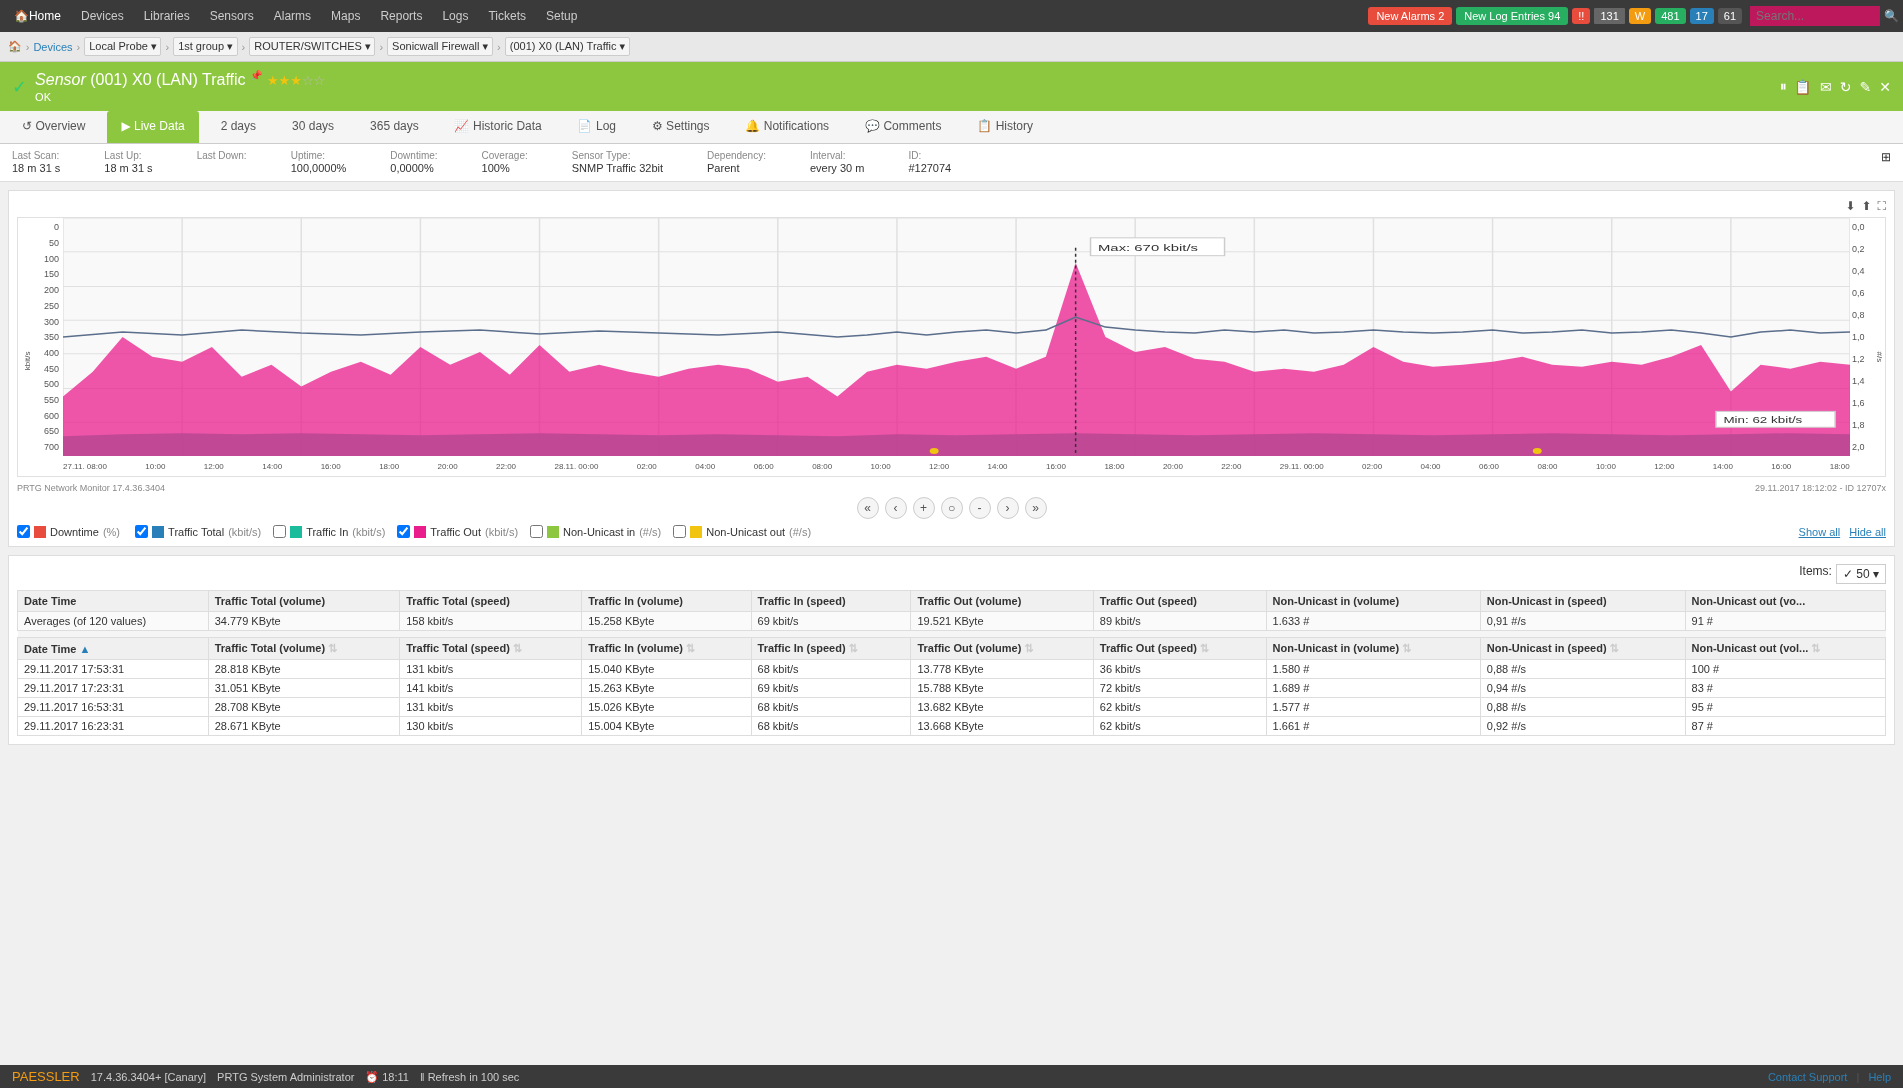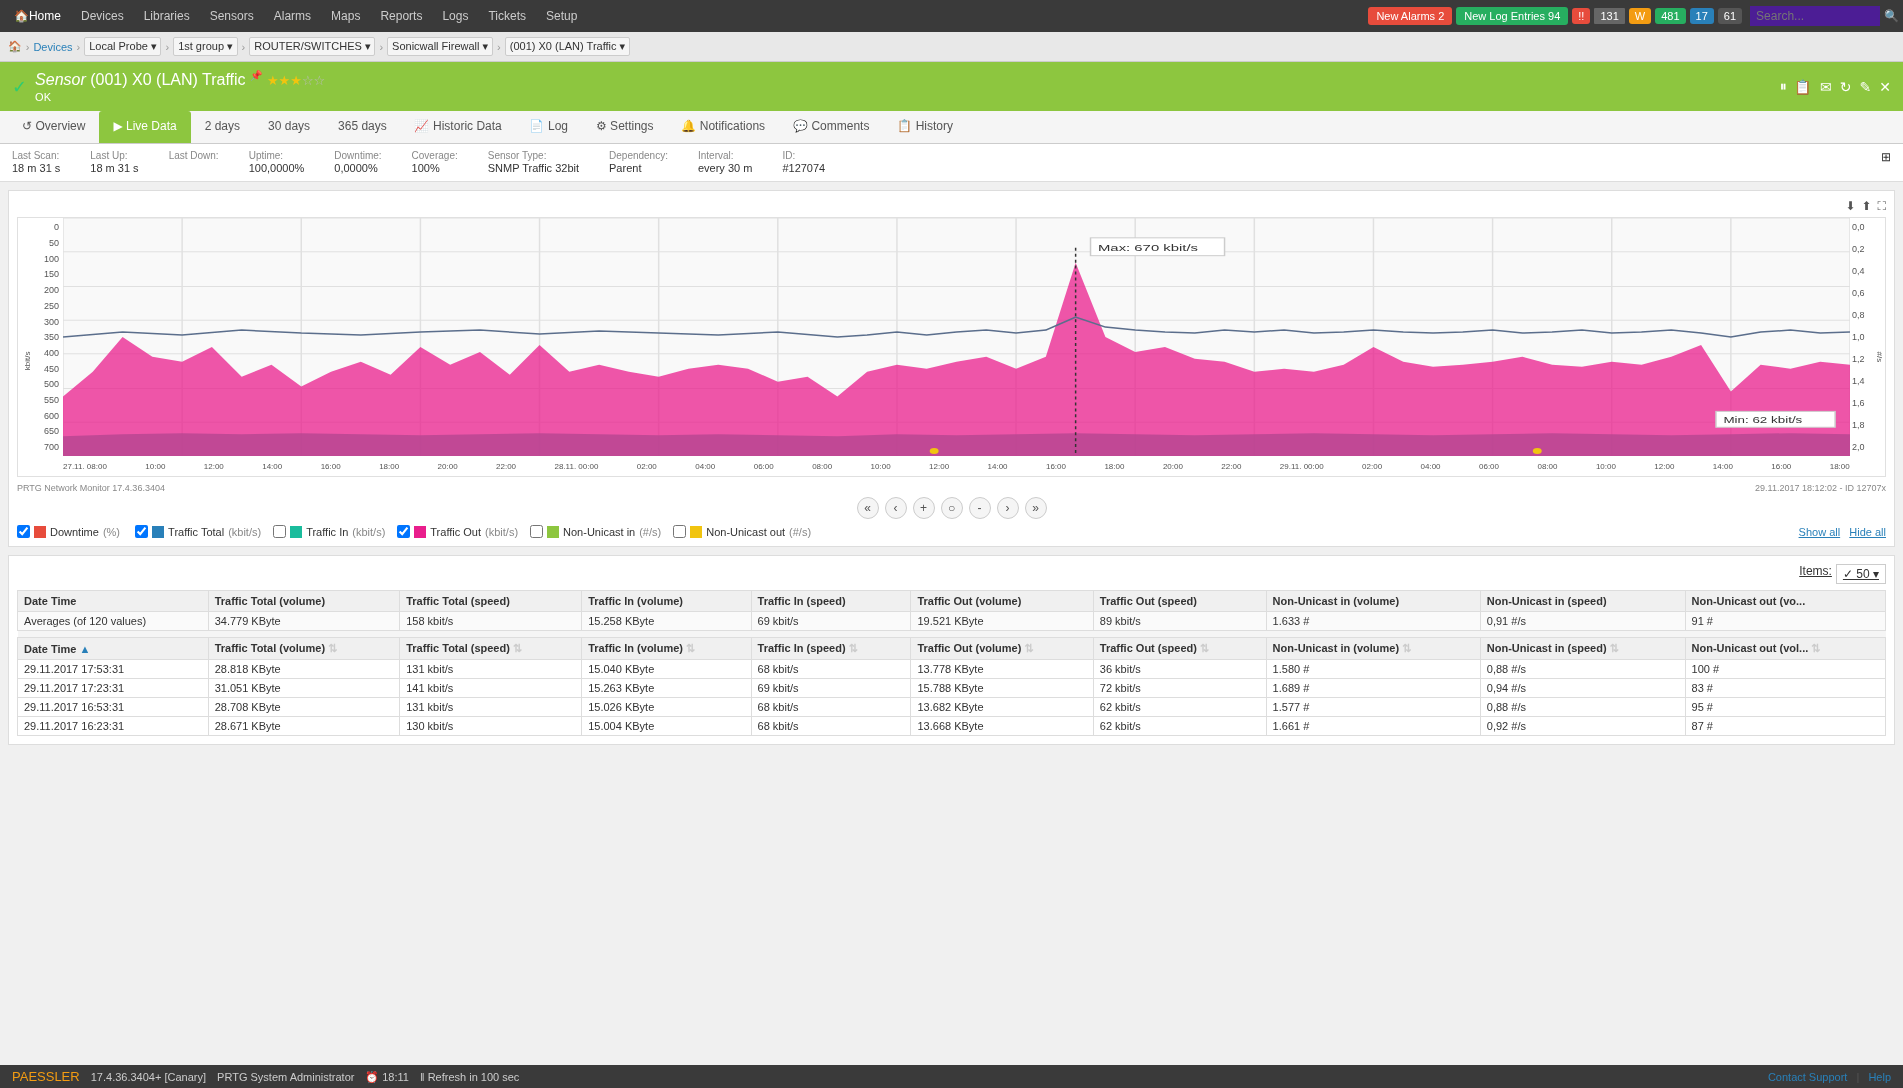--- a/index.html
+++ b/index.html
@@ -26,21 +26,21 @@
     .top-nav-item.home { color: #fff; }
     .top-nav-spacer { flex: 1; }
     .badge-red { background: #e74c3c; color: white; padding: 2px 6px; border-radius: 3px; font-size: 11px; margin-left: 4px; }
     .badge-gray { background: #666; color: white; padding: 2px 6px; border-radius: 1px; font-size: 11px; }
     .nav-badges { display: flex; align-items: center; gap: 4px; margin-right: 8px; }
     .badge-yellow { background: #f39c12; color: white; padding: 2px 6px; border-radius: 3px; font-size: 11px; }
     .badge-green { background: #27ae60; color: white; padding: 2px 6px; border-radius: 3px; font-size: 11px; }
     .badge-blue { background: #2980b9; color: white; padding: 2px 6px; border-radius: 3px; font-size: 11px; }
     .badge-darkgray { background: #555; color: white; padding: 2px 6px; border-radius: 3px; font-size: 11px; }
     .search-box {
-      background: #4c1d95;
+      background: #be185d;
       border: none;
       color: #ccc;
       padding: 3px 6px;
       font-size: 12px;
       width: 130px;
     }
     .new-alarms-btn {
       background: #e74c3c;
       color: white;
       padding: 3px 8px;
@@ -100,20 +100,21 @@
     .sensor-actions { display: flex; align-items: center; gap: 8px; color: #fff; font-size: 14px; }
     .stars { color: #f1c40f; font-size: 14px; }
 
     
     .tabs {
       display: flex;
       align-items: center;
       background: #f5f5f5;
       border-bottom: 1px solid #ccc;
       padding: 0 8px;
+      gap: 8px;
     }
     .tab {
       padding: 8px 14px;
       cursor: pointer;
       font-size: 12px;
       color: #555;
       border-bottom: 2px solid transparent;
       white-space: nowrap;
     }
     .tab.active {
@@ -121,21 +122,21 @@
       color: white;
       border-radius: 3px 3px 0 0;
     }
 
     
     .sensor-info {
       display: flex;
       background: white;
       border-bottom: 1px solid #ddd;
       padding: 6px 12px;
-      gap: 30px;
+      gap: 44px;
     }
     .info-item label { color: #888; font-size: 10px; display: block; }
     .info-item span { font-size: 11px; color: #333; }
 
     
     .chart-container {
       background: white;
       margin: 8px;
       border: 1px solid #ddd;
       padding: 8px;
@@ -247,21 +248,20 @@
       background: white;
       margin: 8px;
       border: 1px solid #ddd;
       padding: 8px;
     }
     .table-header-bar {
       display: flex;
       justify-content: flex-end;
       margin-bottom: 6px;
       font-size: 12px;
-      text-decoration: underline;
     }
     .data-table {
       width: 100%;
       border-collapse: collapse;
       font-size: 11px;
     }
     .data-table th {
       background: #f0f0f0;
       border: 1px solid #ddd;
       padding: 4px 6px;

